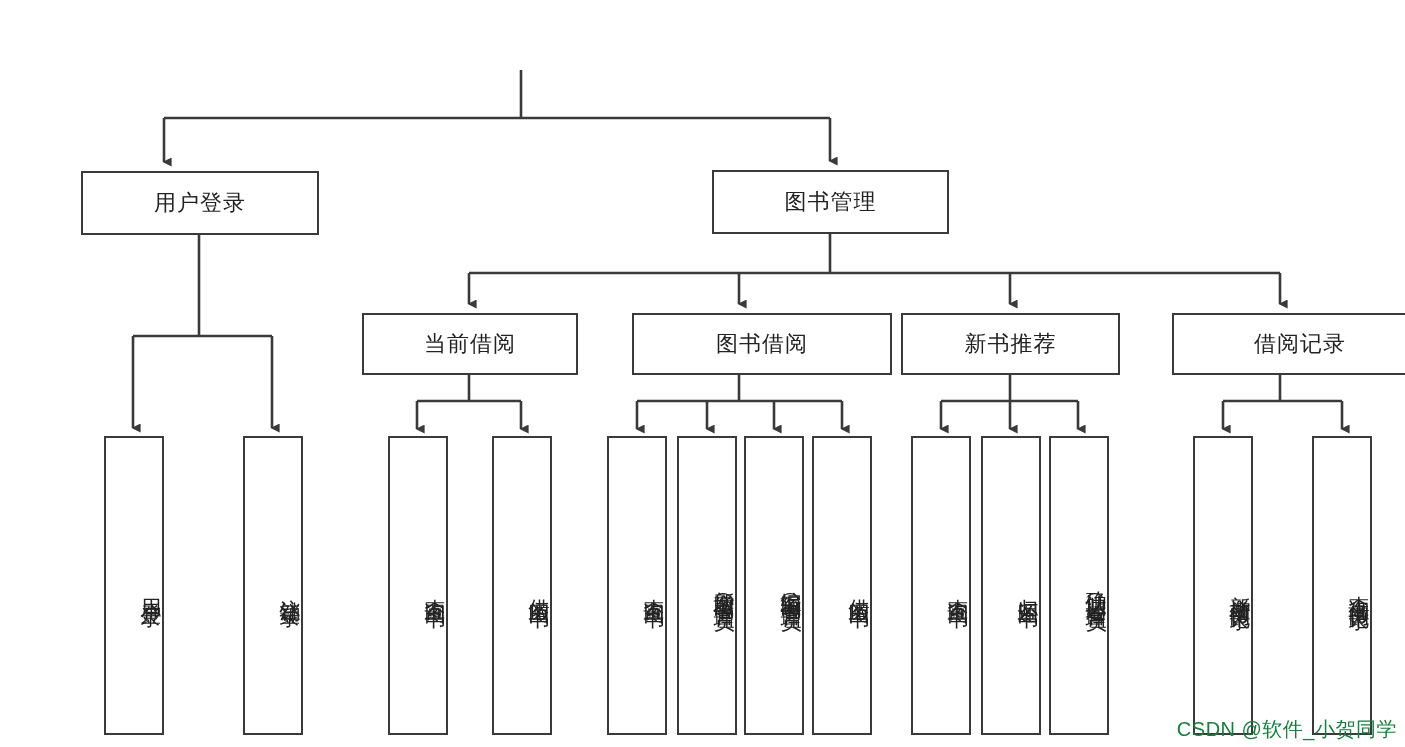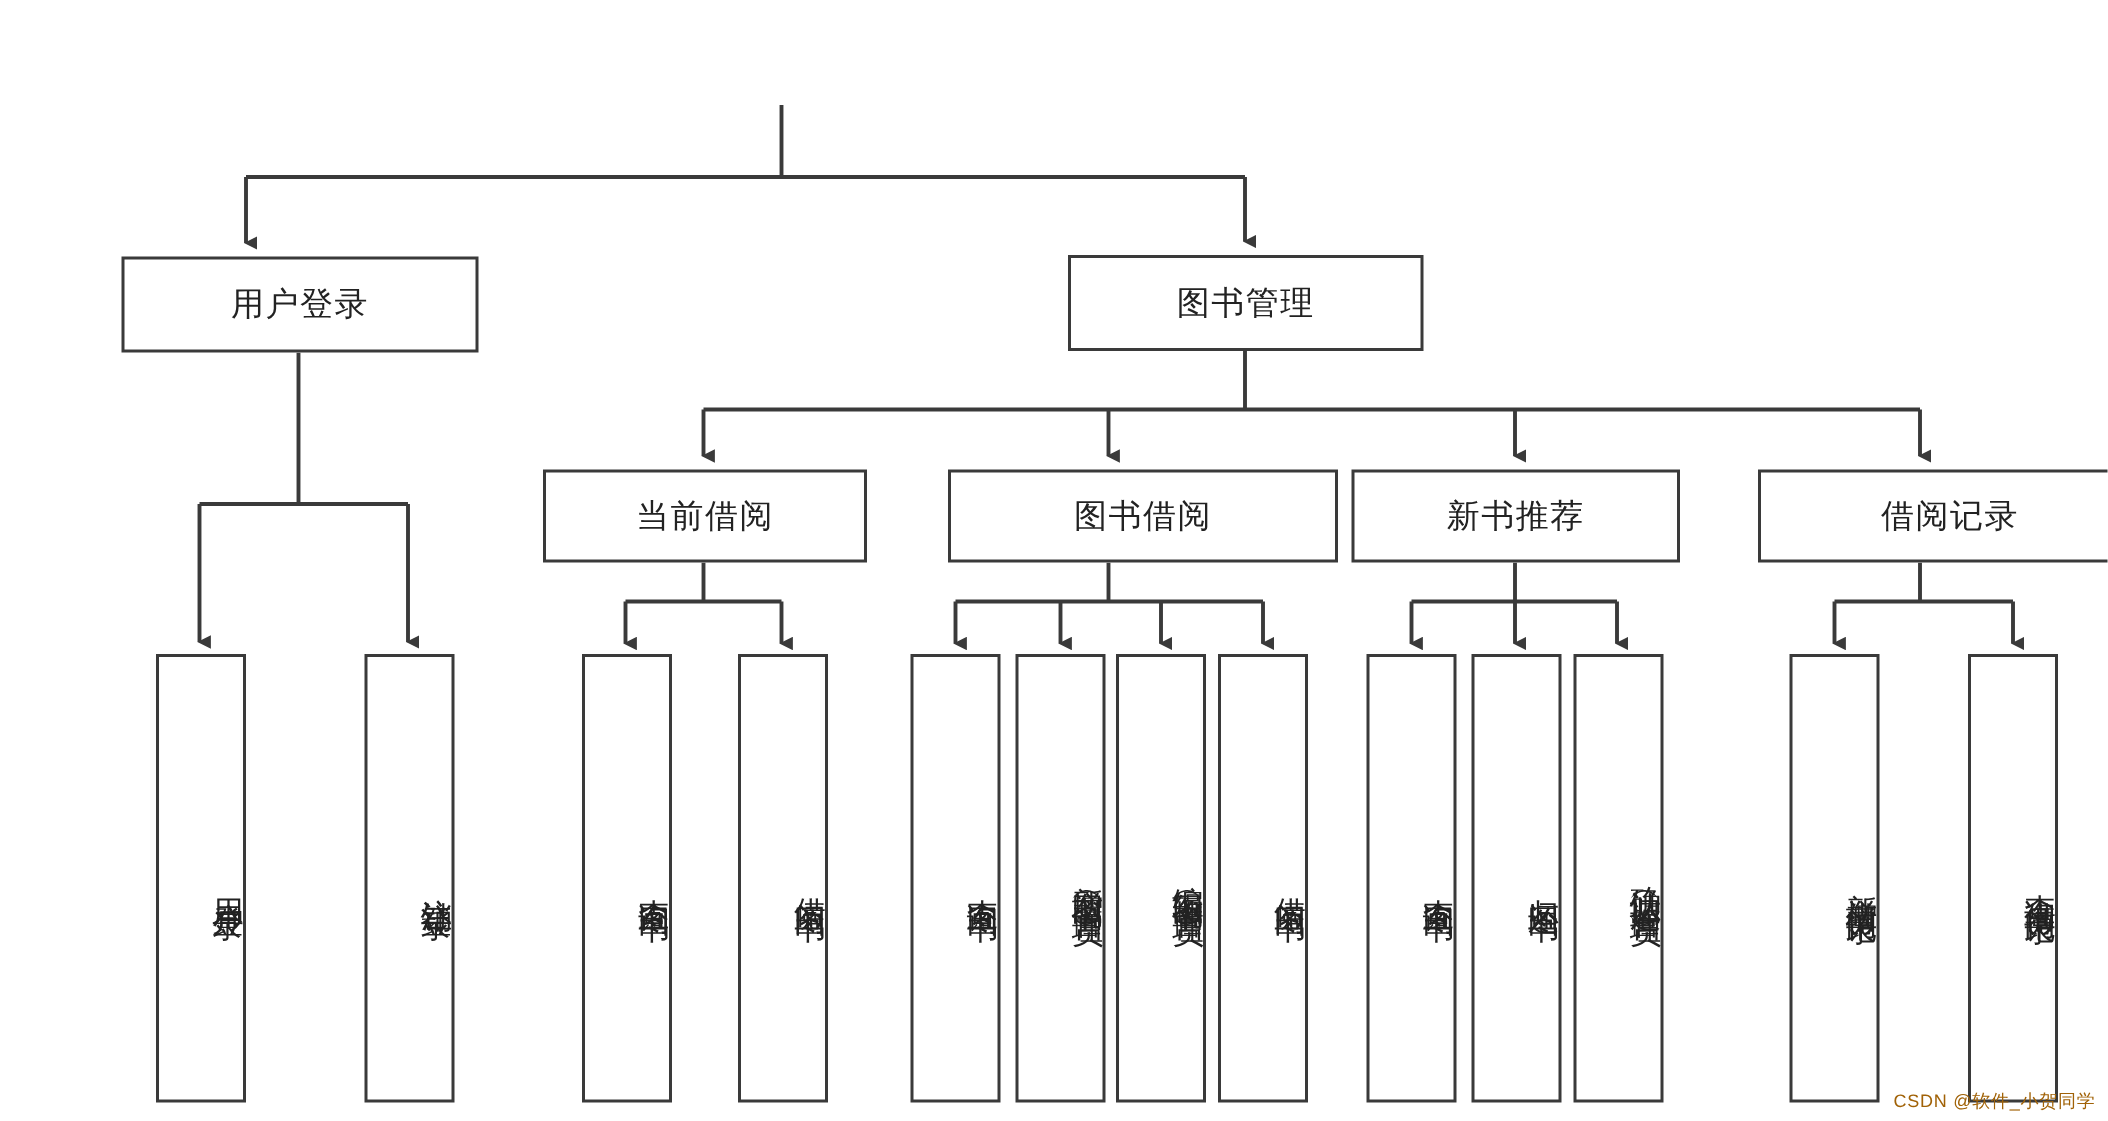--- a/index.html
+++ b/index.html
@@ -36,22 +36,22 @@
     padding-top:4px;
     align-items:flex-start;
     justify-content:center;
   }
   .box.v span{display:block;}
   svg#wires{position:absolute;left:0;top:0;width:1405px;height:747px;z-index:1;}
   .watermark{
     position:absolute;
     right:8px;
     bottom:4px;
-    font-size:12px;
-    color:#a16207;
+    font-size:20px;
+    color:#15803d;
     z-index:5;
     white-space:nowrap;
     letter-spacing:0.5px;
     margin-left:24px;
   }
 </style>
 </head>
 <body>
 
 <div id="canvas">

